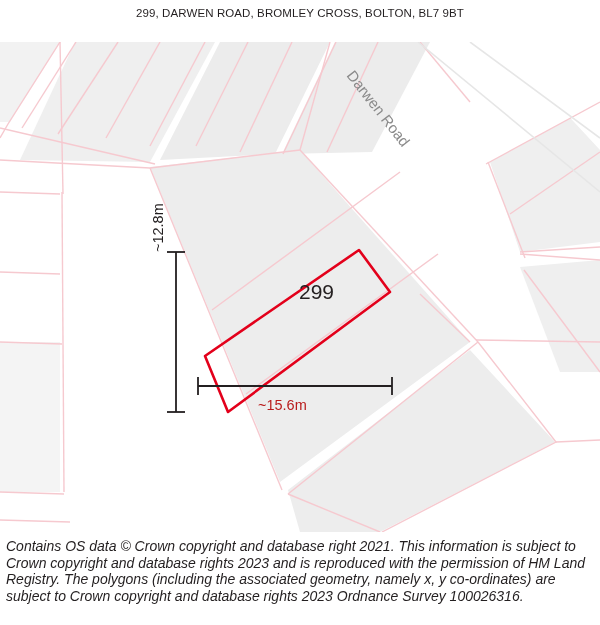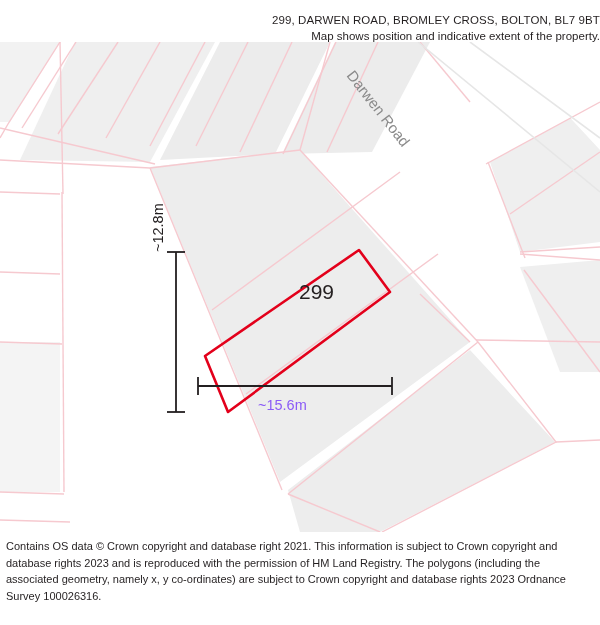--- a/index.html
+++ b/index.html
@@ -19,22 +19,22 @@
     width: 600px;
     height: 625px;
   }
   
   .header {
     position: absolute;
     top: 0;
     left: 0;
     width: 600px;
     height: 43px;
-    text-align: right;
-    padding-top: 12px;
+    text-align: center;
+    padding-top: 5px;
     box-sizing: border-box;
   }
   .header .title {
     font-size: 11.5px;
     line-height: 16px;
     letter-spacing: 0.1px;
   }
   .header .subtitle {
     font-size: 11.5px;
     line-height: 16px;
@@ -84,44 +84,44 @@
     font-size: 14.5px;
     color: #231f20;
     transform: rotate(-90deg);
     transform-origin: left top;
     white-space: nowrap;
   }
   #width-label {
     left: 258px;
     top: 355px;
     font-size: 14.5px;
-    color: #8b5cf6;
+    color: #b91c1c;
     white-space: nowrap;
   }
   
   .footer {
     position: absolute;
     left: 0;
     top: 534px;
     width: 600px;
     padding: 4px 6px 0 6px;
     box-sizing: border-box;
-    font-size: 11px;
+    font-size: 14px;
     line-height: 16.5px;
     color: #231f20;
+    font-style: italic;
   }
 </style>
 </head>
 <body>
 
 <div class="page">
 
   <div class="header">
     <div class="title">299, DARWEN ROAD, BROMLEY CROSS, BOLTON, BL7 9BT</div>
-    <div class="subtitle">Map shows position and indicative extent of the property.</div>
   </div>
 
   <div class="map">
     <svg width="600" height="490" viewBox="0 0 600 490" xmlns="http://www.w3.org/2000/svg">
 
       <g>
         <polygon points="0,0 60,0 10,80 0,80" fill="#f2f2f2"></polygon>
         <polygon points="75,0 215,0 150,120 20,118" fill="#efefef"></polygon>
         <polygon points="220,0 330,0 275,112 160,118" fill="#ececec"></polygon>
         <polygon points="335,0 430,0 372,110 282,112" fill="#ececec"></polygon>

